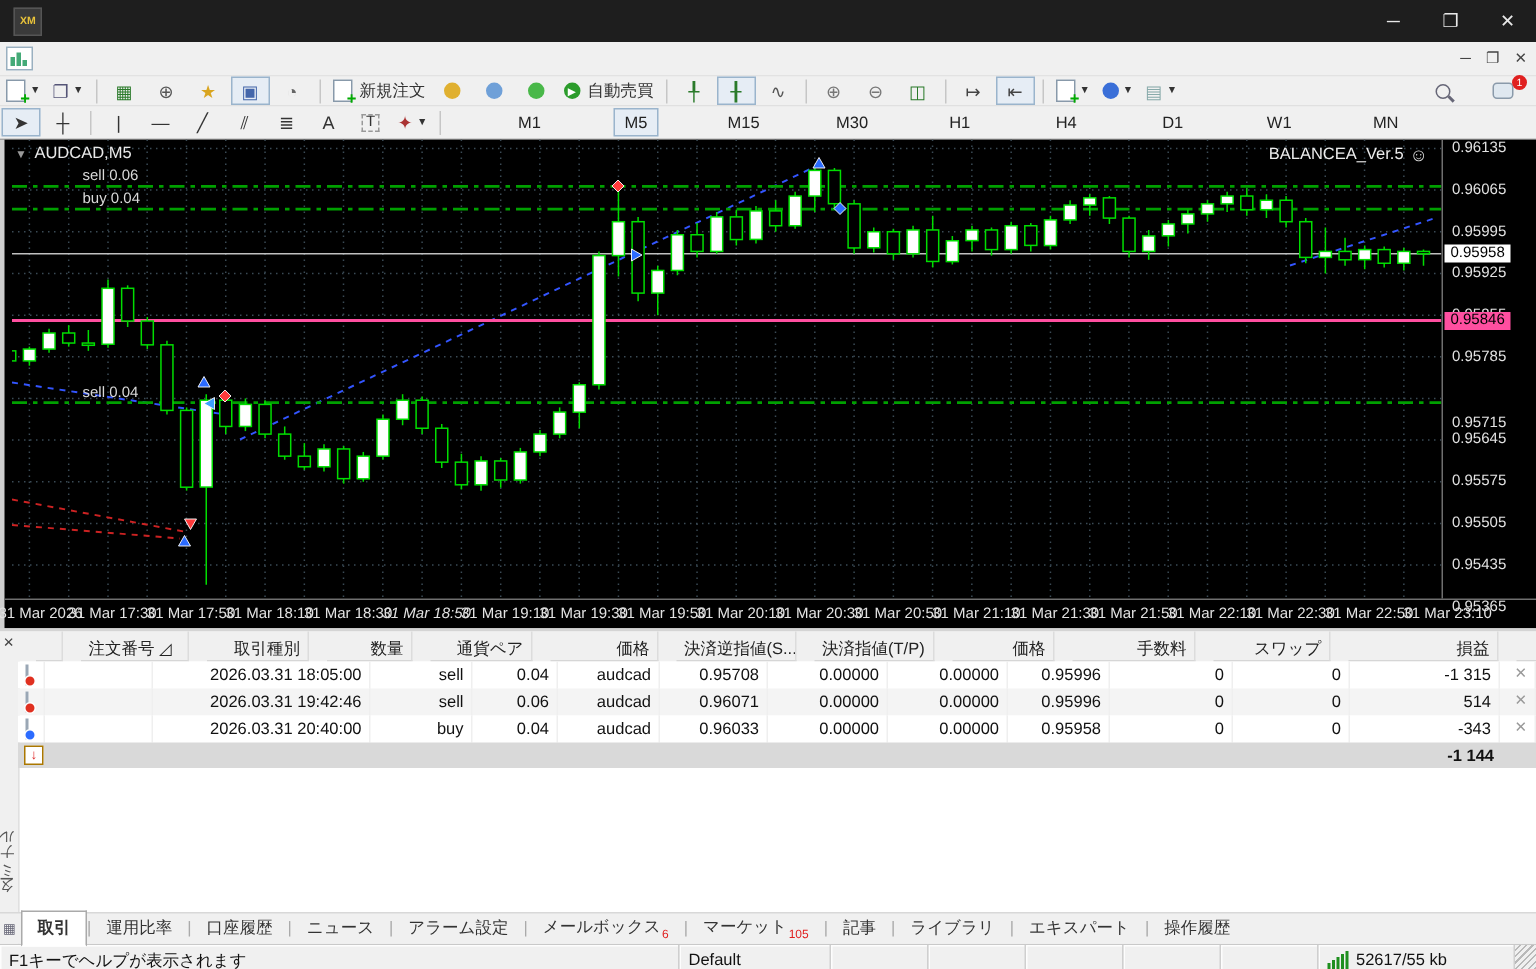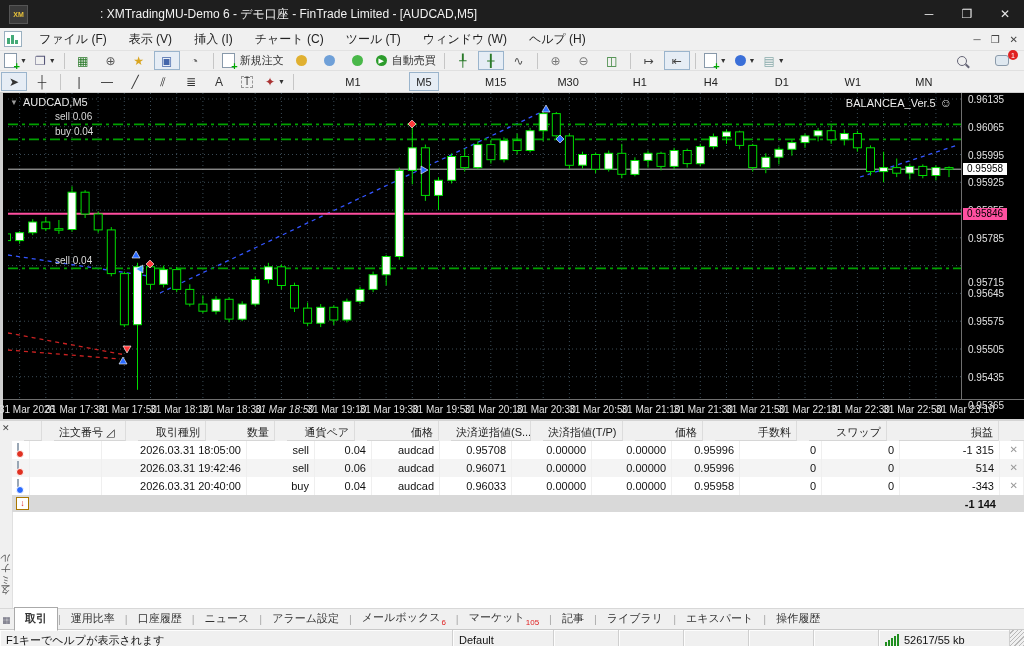--- a/index.html
+++ b/index.html
@@ -89,42 +89,32 @@
   .bars{display:flex;align-items:flex-end;gap:1px;margin-right:5px;}
   .bars i{width:2px;background:#1f8f1f;display:block;}
 </style>
 </head>
 <body>
 
 <div id="root">
 
   <div id="titlebar">
     <span class="appicon">XM</span>
-    <span id="titletext">: XMTradingMU-Demo 6 - デモ口座 - FinTrade Limited - [AUDCAD,M5]</span>
     <span id="winbtns">
       <span class="wbtn">─</span>
       <span class="wbtn">❐</span>
       <span class="wbtn">✕</span>
     </span>
   </div>
 
   <div id="menubar">
     <span class="menuicon">
         <i style="left:2px;height:6px"></i>
         <i style="left:6px;height:9px"></i>
         <i style="left:10px;height:4px"></i>
-      </span>
-    <span id="menuitems" style="display:flex">
-        <span class="mi">ファイル (F)</span>
-        <span class="mi">表示 (V)</span>
-        <span class="mi">挿入 (I)</span>
-        <span class="mi">チャート (C)</span>
-        <span class="mi">ツール (T)</span>
-        <span class="mi">ウィンドウ (W)</span>
-        <span class="mi">ヘルプ (H)</span>
       </span>
     <span id="mdibtns">
       <span>─</span>
       <span>❐</span>
       <span>✕</span>
     </span>
   </div>
 
   <div id="toolbar1" class="tb">
     <span class="tbtn">

